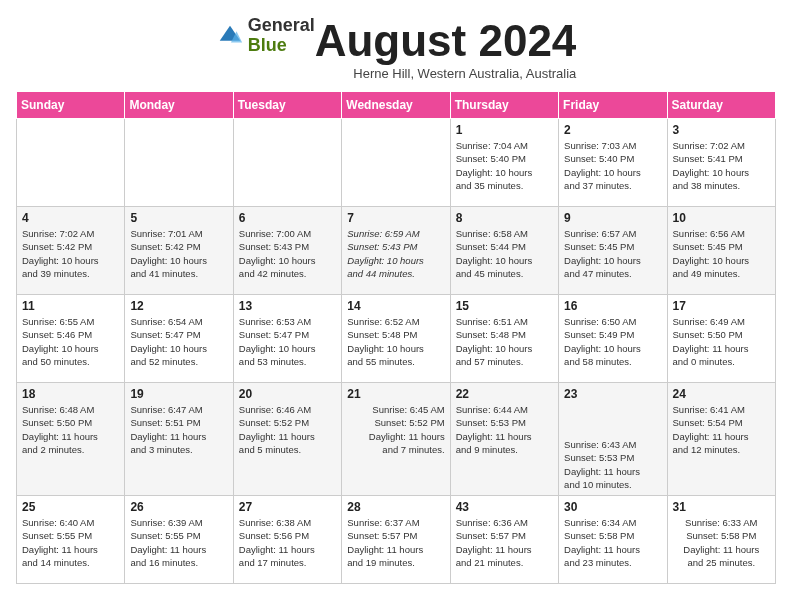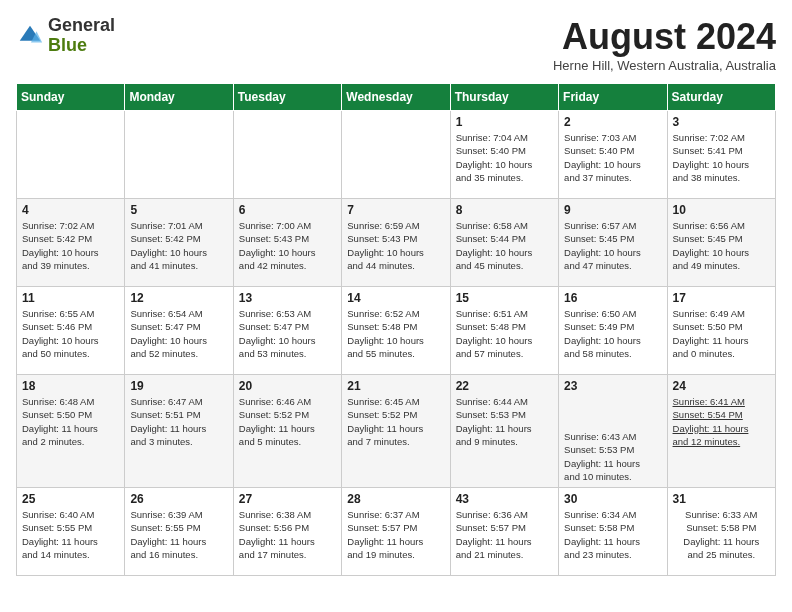--- a/index.html
+++ b/index.html
@@ -5,21 +5,21 @@
     * { margin: 0; padding: 0; box-sizing: border-box; }
     body {
       font-family: Arial, sans-serif;
       background: #fff;
       width: 792px;
       min-height: 612px;
       padding: 16px;
     }
     .header {
       display: flex;
-      justify-content: space-between;
+      justify-content: center;
       align-items: flex-start;
       margin-bottom: 10px;
     }
     .logo {
       display: flex;
       align-items: center;
       gap: 4px;
     }
     .logo-text {
       display: flex;
@@ -37,35 +37,35 @@
       color: #4d7c0f;
     }
     .logo-icon {
       width: 28px;
       height: 28px;
     }
     .title-block {
       text-align: right;
     }
     .month-title {
-      font-size: 36px;
+      font-size: 44px;
       font-weight: bold;
       color: #222;
     }
     .subtitle {
       font-size: 13px;
       color: #444;
     }
     table {
       width: 100%;
       border-collapse: collapse;
       table-layout: fixed;
     }
     th {
-      background-color: #15803d;
+      background-color: #ec4899;
       color: #fff;
       padding: 6px 4px;
       font-size: 12px;
       text-align: left;
       border: 1px solid #fff;
     }
     td {
       border: 1px solid #ccc;
       vertical-align: top;
       padding: 4px 5px;
@@ -171,21 +171,21 @@
         </td>
         <td>
           <span class="day-num">6</span>
           <div class="day-info" style="white-space: pre-line;">Sunrise: 7:00 AM
 Sunset: 5:43 PM
 Daylight: 10 hours
 and 42 minutes.</div>
         </td>
         <td>
           <span class="day-num">7</span>
-          <div class="day-info" style="white-space: pre-line;">Sunrise: 6:59 AM
+          <div class="day-info" style="white-space: pre-line; font-style: italic;">Sunrise: 6:59 AM
 Sunset: 5:43 PM
 Daylight: 10 hours
 and 44 minutes.</div>
         </td>
         <td>
           <span class="day-num">8</span>
           <div class="day-info" style="white-space: pre-line;">Sunrise: 6:58 AM
 Sunset: 5:44 PM
 Daylight: 10 hours
 and 45 minutes.</div>
@@ -273,42 +273,42 @@
         </td>
         <td>
           <span class="day-num">20</span>
           <div class="day-info" style="white-space: pre-line;">Sunrise: 6:46 AM
 Sunset: 5:52 PM
 Daylight: 11 hours
 and 5 minutes.</div>
         </td>
         <td>
           <span class="day-num">21</span>
-          <div class="day-info" style="white-space: pre-line;">Sunrise: 6:45 AM
+          <div class="day-info" style="white-space: pre-line; text-align: right;">Sunrise: 6:45 AM
 Sunset: 5:52 PM
 Daylight: 11 hours
 and 7 minutes.</div>
         </td>
         <td>
           <span class="day-num">22</span>
           <div class="day-info" style="white-space: pre-line;">Sunrise: 6:44 AM
 Sunset: 5:53 PM
 Daylight: 11 hours
 and 9 minutes.</div>
         </td>
         <td>
           <span class="day-num">23</span>
           <div class="day-info" style="white-space: pre-line; margin-top: 37px;">Sunrise: 6:43 AM
 Sunset: 5:53 PM
 Daylight: 11 hours
 and 10 minutes.</div>
         </td>
         <td>
           <span class="day-num">24</span>
-          <div class="day-info" style="white-space: pre-line; text-decoration: underline;">Sunrise: 6:41 AM
+          <div class="day-info" style="white-space: pre-line;">Sunrise: 6:41 AM
 Sunset: 5:54 PM
 Daylight: 11 hours
 and 12 minutes.</div>
         </td>
       </tr>
       <tr>
         <td>
           <span class="day-num">25</span>
           <div class="day-info" style="white-space: pre-line;">Sunrise: 6:40 AM
 Sunset: 5:55 PM

